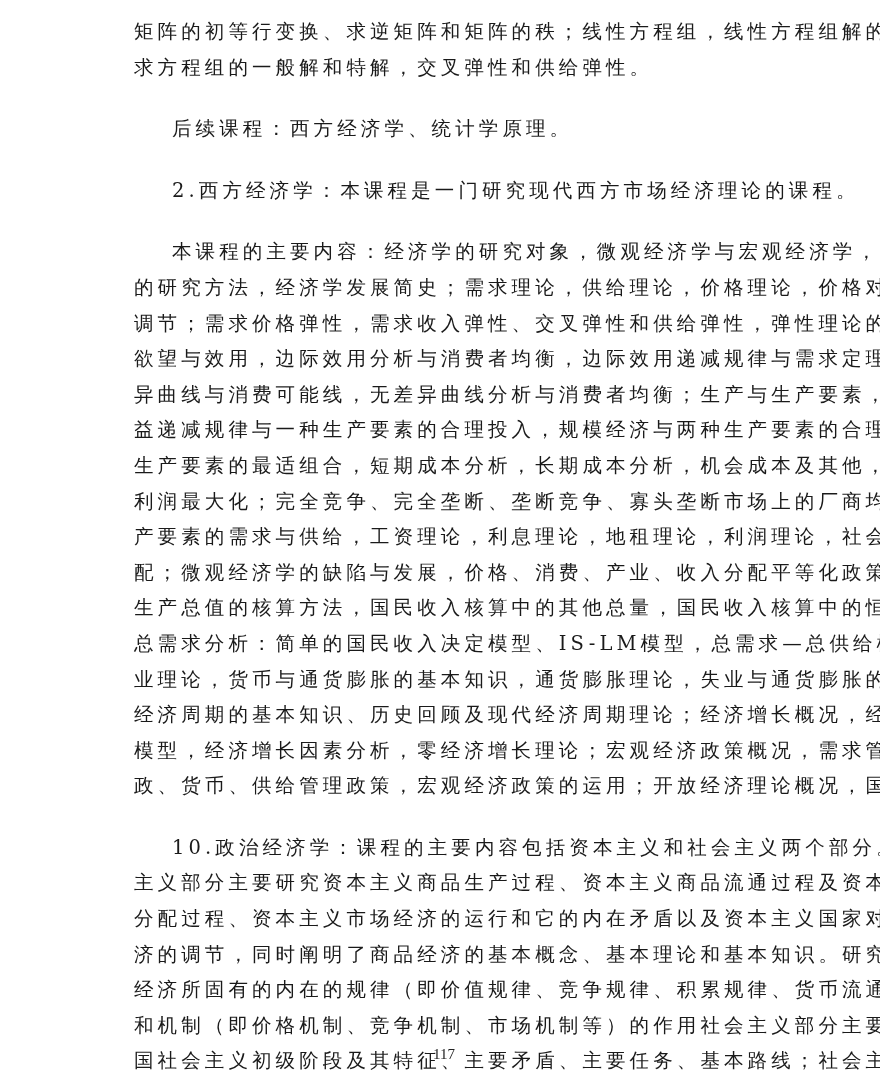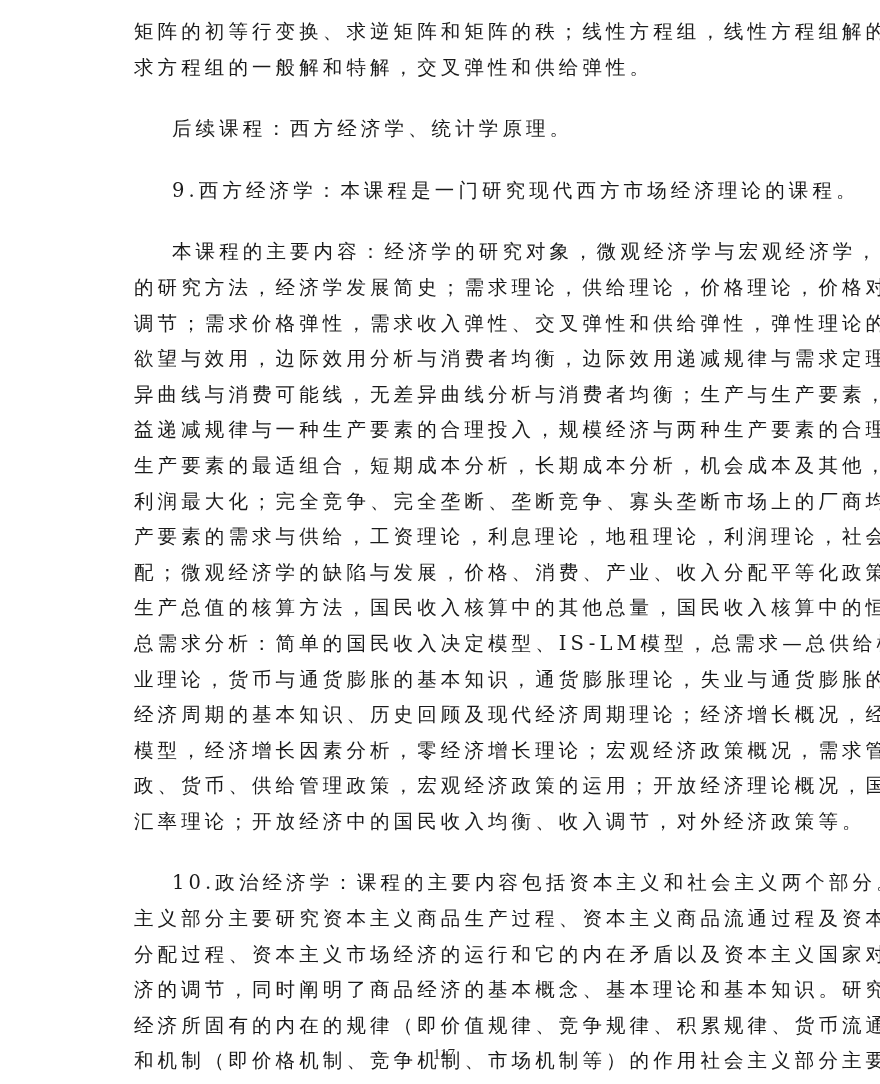--- a/index.html
+++ b/index.html
@@ -27,38 +27,37 @@
   }
 </style>
 </head>
 <body>
 
 <div class="page">
   <div class="text-block" id="text-block">
       <div class="line">矩阵的初等行变换、求逆矩阵和矩阵的秩；线性方程组，线性方程组解的判定、</div>
       <div class="line last">求方程组的一般解和特解，交叉弹性和供给弹性。</div>
       <div class="line indent last">后续课程：西方经济学、统计学原理。</div>
-      <div class="line indent last">9.西方经济学：本课程是一门研究现代西方市场经济理论的课程。</div>
+      <div class="line indent last">2.西方经济学：本课程是一门研究现代西方市场经济理论的课程。</div>
       <div class="line indent">本课程的主要内容：经济学的研究对象，微观经济学与宏观经济学，经济学</div>
       <div class="line">的研究方法，经济学发展简史；需求理论，供给理论，价格理论，价格对经济的</div>
       <div class="line">调节；需求价格弹性，需求收入弹性、交叉弹性和供给弹性，弹性理论的应用；</div>
       <div class="line">欲望与效用，边际效用分析与消费者均衡，边际效用递减规律与需求定理，无差</div>
       <div class="line">异曲线与消费可能线，无差异曲线分析与消费者均衡；生产与生产要素，边际收</div>
       <div class="line">益递减规律与一种生产要素的合理投入，规模经济与两种生产要素的合理投入，</div>
       <div class="line">生产要素的最适组合，短期成本分析，长期成本分析，机会成本及其他，收益与</div>
       <div class="line">利润最大化；完全竞争、完全垄断、垄断竞争、寡头垄断市场上的厂商均衡；生</div>
       <div class="line">产要素的需求与供给，工资理论，利息理论，地租理论，利润理论，社会收入分</div>
       <div class="line">配；微观经济学的缺陷与发展，价格、消费、产业、收入分配平等化政策；国民</div>
       <div class="line">生产总值的核算方法，国民收入核算中的其他总量，国民收入核算中的恒等关系；</div>
       <div class="line">总需求分析：简单的国民收入决定模型、IS-LM模型，总需求—总供给模型；失</div>
       <div class="line">业理论，货币与通货膨胀的基本知识，通货膨胀理论，失业与通货膨胀的关系；</div>
       <div class="line">经济周期的基本知识、历史回顾及现代经济周期理论；经济增长概况，经济增长</div>
       <div class="line">模型，经济增长因素分析，零经济增长理论；宏观经济政策概况，需求管理；财</div>
       <div class="line">政、货币、供给管理政策，宏观经济政策的运用；开放经济理论概况，国际收支，</div>
-      <div class="line last">汇率理论；开放经济中的国民收入均衡、收入调节，对外经济政策等。</div>
       <div class="line indent">10.政治经济学：课程的主要内容包括资本主义和社会主义两个部分。资本</div>
       <div class="line">主义部分主要研究资本主义商品生产过程、资本主义商品流通过程及资本主义的</div>
       <div class="line">分配过程、资本主义市场经济的运行和它的内在矛盾以及资本主义国家对社会经</div>
       <div class="line">济的调节，同时阐明了商品经济的基本概念、基本理论和基本知识。研究了商品</div>
       <div class="line">经济所固有的内在的规律（即价值规律、竞争规律、积累规律、货币流通规律等）</div>
       <div class="line">和机制（即价格机制、竞争机制、市场机制等）的作用社会主义部分主要研究我</div>
       <div class="line">国社会主义初级阶段及其特征、主要矛盾、主要任务、基本路线；社会主义市场</div>
       <div class="line">经济及市场体系；现代企业制度；国民收入和个人收入的分配和使用；社会主义</div>
     </div>
   <div class="page-number">117</div>

